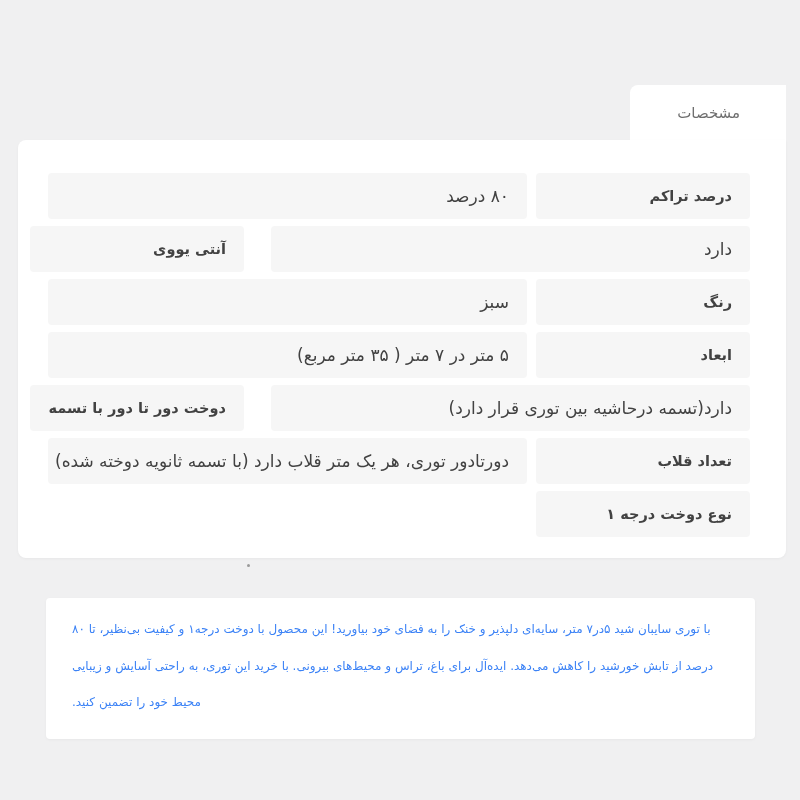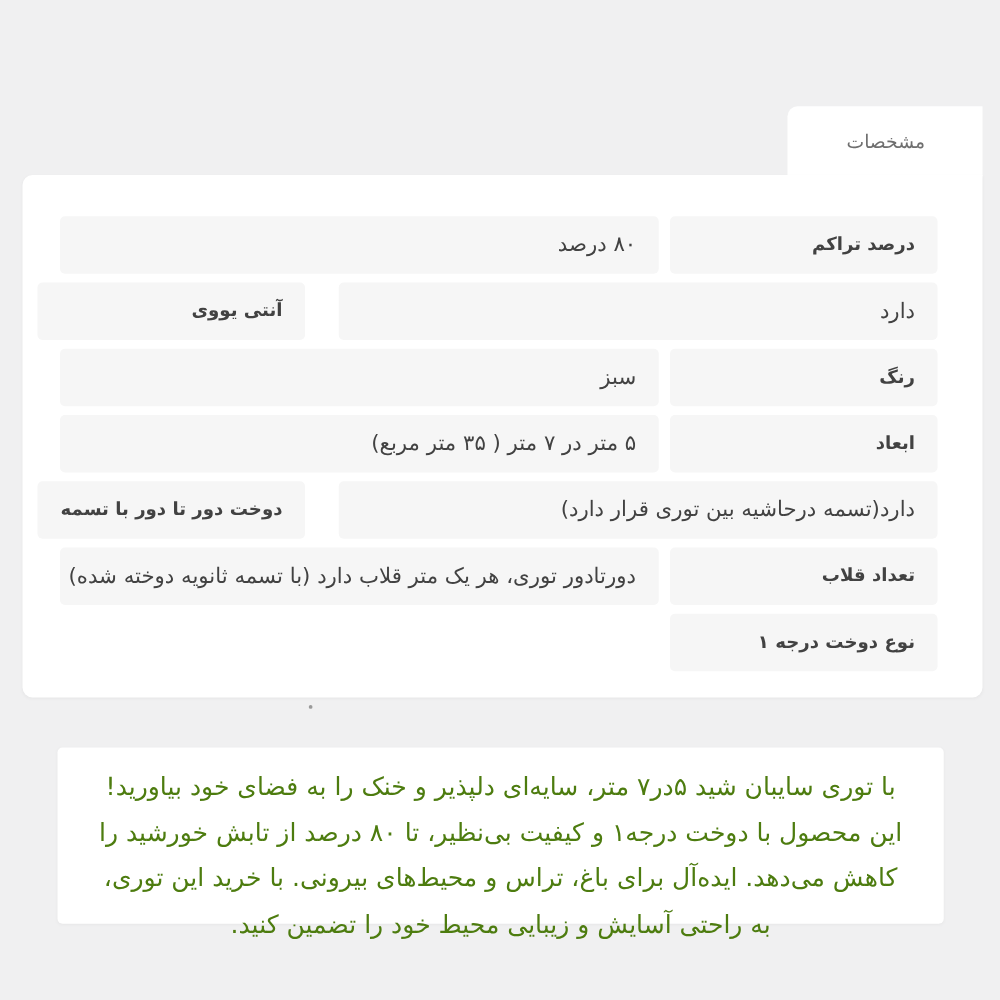--- a/index.html
+++ b/index.html
@@ -88,24 +88,24 @@
     position: absolute;
     left: 46px; top: 598px;
     width: 709px; height: 141px;
     background: #ffffff;
     border-radius: 4px;
     box-shadow: 0 1px 3px rgba(0,0,0,0.04);
     padding: 13px 26px;
     direction: rtl;
   }
   .desc-card p {
-    font-size: 20px;
+    font-size: 12px;
     line-height: 36.5px;
-    color: #4d7c0f;
-    text-align: center;
+    color: #3b82f6;
+    text-align: left;
   }
 </style>
 </head>
 <body>
 
 <div class="page">
 
   <div class="spec-tab">
     <span class="tab-label">مشخصات</span>
   </div>

